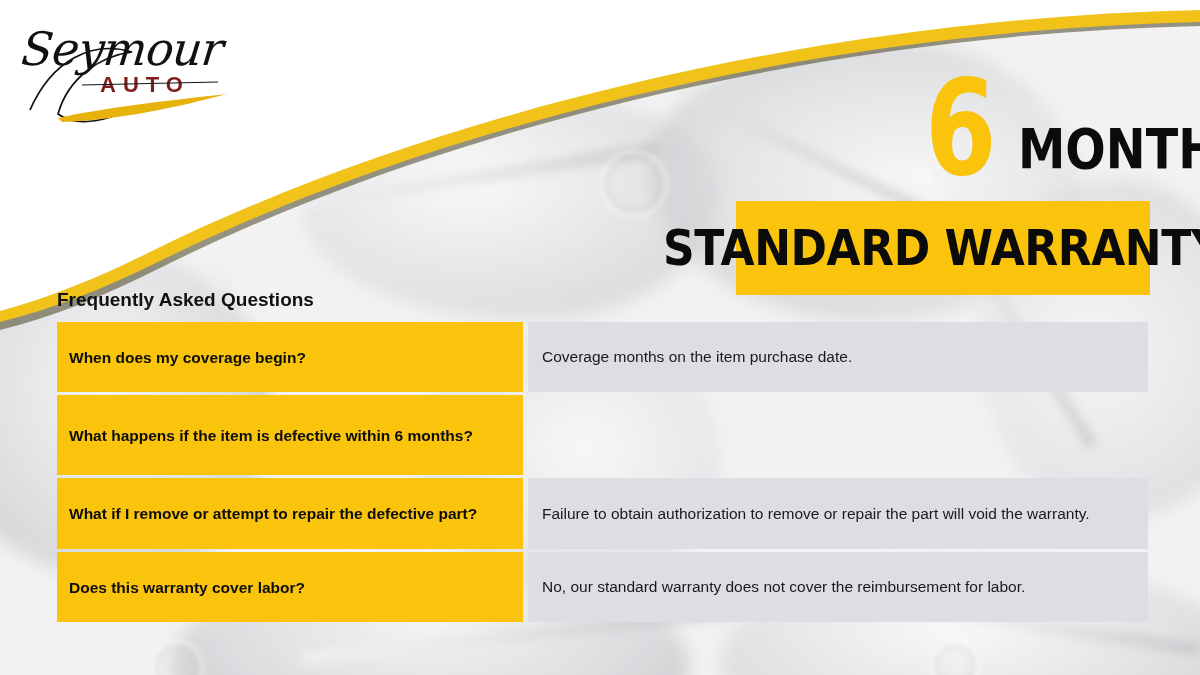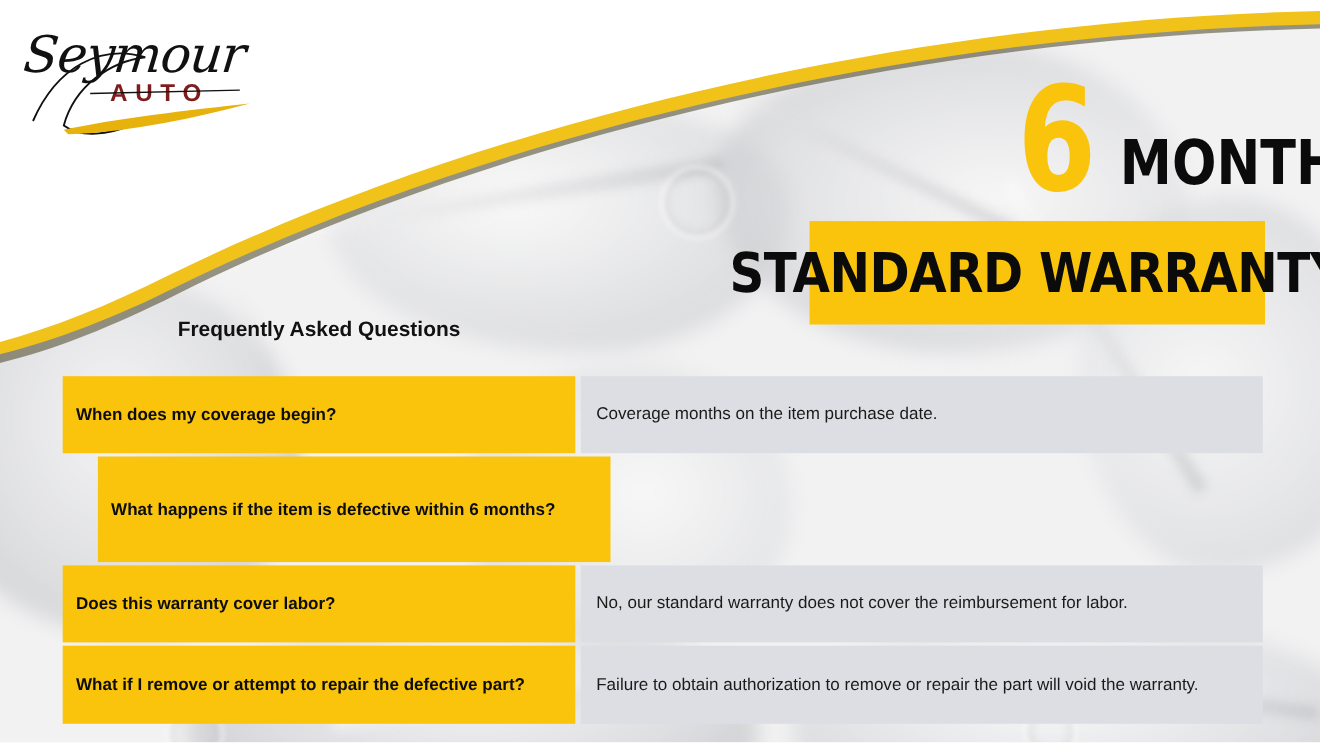--- a/index.html
+++ b/index.html
@@ -170,32 +170,31 @@
     white-space: nowrap;
     letter-spacing: -0.5px;
   }
 
   
   #faq-title {
     position: absolute;
     left: 57px;
     top: 289px;
     width: 466px;
-    text-align: center;
     z-index: 5;
     font-family: "Liberation Sans", sans-serif;
     font-weight: bold;
     font-size: 19px;
     color: #111111;
   }
 
   #faq-table {
     position: absolute;
     left: 57px;
-    top: 342px;
+    top: 322px;
     width: 1091px;
     z-index: 5;
   }
   .faq-row {
     display: flex;
     margin-bottom: 3px;
   }
   .faq-q {
     width: 466px;
     background: #f9c40b;
@@ -218,21 +217,21 @@
     display: flex;
     align-items: center;
     font-family: "Liberation Sans", sans-serif;
     font-size: 15.5px;
     line-height: 22px;
     color: #1a1a1a;
     text-align: justify;
     text-align-last: left;
   }
   .r1 .faq-q, .r1 .faq-a { height: 70px; }
-  .r2 .faq-q, .r2 .faq-a { height: 96px; margin-left: 32px; }
+  .r2 .faq-q, .r2 .faq-a { height: 80px; }
   .r3 .faq-q, .r3 .faq-a { height: 70px; }
   .r4 .faq-q, .r4 .faq-a { height: 71px; }
 </style>
 </head>
 <body>
 
 <div id="slide">
 
   <div id="bg-photo">
     <div class="blob bg1"></div>
@@ -283,25 +282,25 @@
 
     <div class="faq-row r1">
       <div class="faq-q">When does my coverage begin?</div>
       <div class="faq-a">Coverage months on the item purchase date.</div>
     </div>
 
     <div class="faq-row r2">
       <div class="faq-q">What happens if the item is defective within 6 months?</div>
     </div>
 
+    <div class="faq-row r4">
+      <div class="faq-q">What if I remove or attempt to repair the defective part?</div>
+      <div class="faq-a">Failure to obtain authorization to remove or repair the part will void the warranty.</div>
+    </div>
+
     <div class="faq-row r3">
       <div class="faq-q">Does this warranty cover labor?</div>
       <div class="faq-a">No, our standard warranty does not cover the reimbursement for labor.</div>
     </div>
 
-    <div class="faq-row r4">
-      <div class="faq-q">What if I remove or attempt to repair the defective part?</div>
-      <div class="faq-a">Failure to obtain authorization to remove or repair the part will void the warranty.</div>
-    </div>
-
   </div>
 
 </div>
 
 </body></html>

